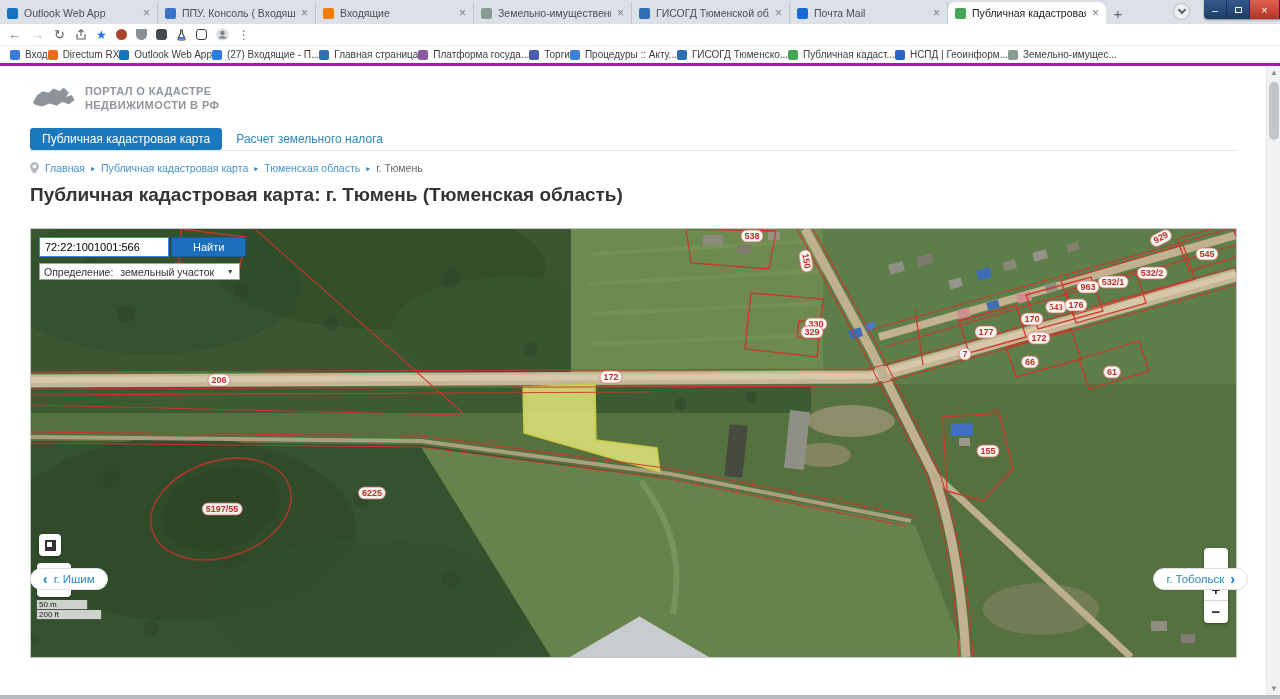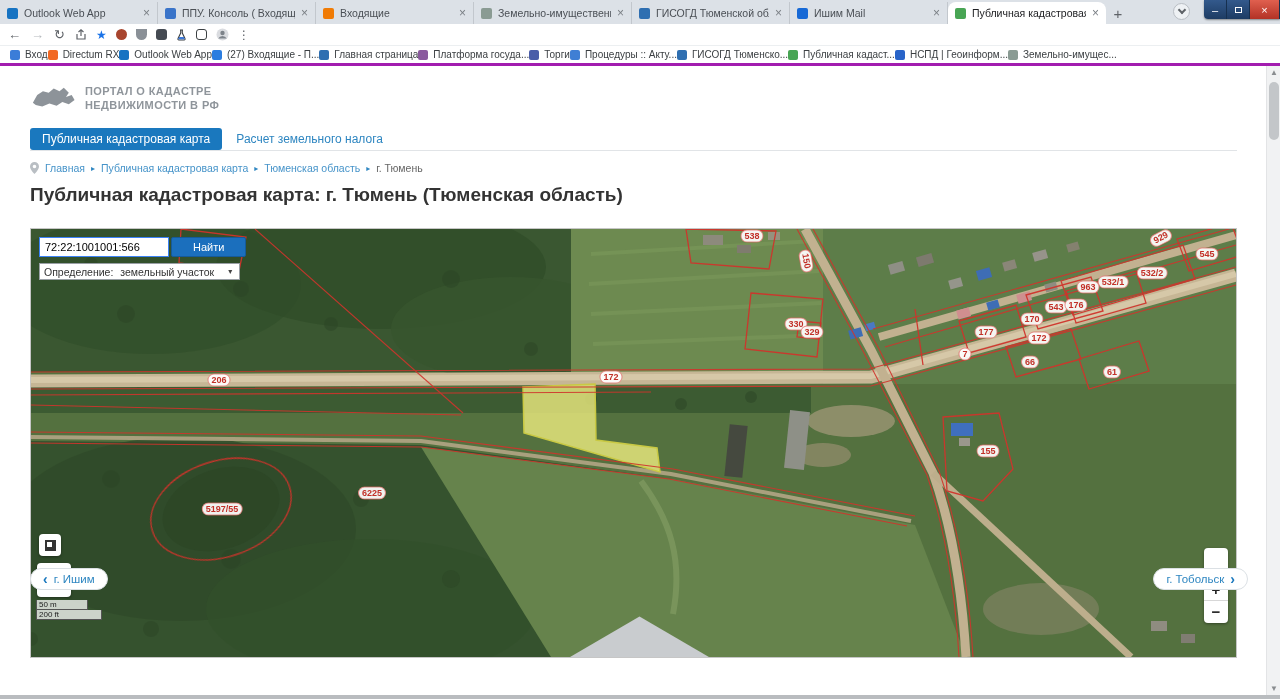--- a/index.html
+++ b/index.html
@@ -110,21 +110,21 @@
           <span class="tlabel">Земельно-имущественный ком</span>
           <span class="tclose">×</span>
         </div>
         <div class="tab">
           <span class="fav" style="background: rgb(47, 111, 177);"></span>
           <span class="tlabel">ГИСОГД Тюменской области</span>
           <span class="tclose">×</span>
         </div>
         <div class="tab">
           <span class="fav" style="background: rgb(23, 105, 214);"></span>
-          <span class="tlabel">Ишим Mail</span>
+          <span class="tlabel">Почта Mail</span>
           <span class="tclose">×</span>
         </div>
         <div class="tab active">
           <span class="fav" style="background: rgb(72, 165, 84);"></span>
           <span class="tlabel">Публичная кадастровая карта</span>
           <span class="tclose">×</span>
         </div>
       </div>
     <div class="newtab">+</div>
     <div class="tabsearch">
@@ -361,28 +361,28 @@
           <path d="M884,80 L892,136"></path>
         </g>
       </svg>
 
       <div class="labels" id="labels">
           <div class="pl" style="left: 183px; top: 18px; transform: translate(-50%, -50%);">12</div>
           <div class="pl" style="left: 188px; top: 151px; transform: translate(-50%, -50%);">206</div>
           <div class="pl" style="left: 580px; top: 148px; transform: translate(-50%, -50%);">172</div>
           <div class="pl" style="left: 721px; top: 7px; transform: translate(-50%, -50%);">538</div>
           <div class="pl" style="left: 775px; top: 32px; transform: translate(-50%, -50%) rotate(80deg);">150</div>
-          <div class="pl" style="left: 765px; top: 95px; transform: translate(-50%, -50%);">330</div>
+          <div class="pl" style="left: 785px; top: 95px; transform: translate(-50%, -50%);">330</div>
           <div class="pl" style="left: 781px; top: 103px; transform: translate(-50%, -50%);">329</div>
           <div class="pl" style="left: 1130px; top: 9px; transform: translate(-50%, -50%) rotate(-27deg);">929</div>
           <div class="pl" style="left: 1176px; top: 25px; transform: translate(-50%, -50%);">545</div>
           <div class="pl" style="left: 1121px; top: 44px; transform: translate(-50%, -50%);">532/2</div>
           <div class="pl" style="left: 1082px; top: 53px; transform: translate(-50%, -50%);">532/1</div>
           <div class="pl" style="left: 1057px; top: 58px; transform: translate(-50%, -50%);">963</div>
-          <div class="pl" style="left: 1025px; top: 78px; transform: translate(-50%, -50%);">543</div>
+          <div class="pl" style="left: 1025px; top: 78px; transform: translate(-50%, -50%); font-family: Liberation Serif, serif;">543</div>
           <div class="pl" style="left: 1045px; top: 76px; transform: translate(-50%, -50%);">176</div>
           <div class="pl" style="left: 1001px; top: 90px; transform: translate(-50%, -50%);">170</div>
           <div class="pl" style="left: 955px; top: 103px; transform: translate(-50%, -50%);">177</div>
           <div class="pl" style="left: 1008px; top: 109px; transform: translate(-50%, -50%);">172</div>
           <div class="pl" style="left: 934px; top: 125px; transform: translate(-50%, -50%);">7</div>
           <div class="pl" style="left: 999px; top: 133px; transform: translate(-50%, -50%); text-align: center;">66</div>
           <div class="pl" style="left: 1081px; top: 143px; transform: translate(-50%, -50%);">61</div>
           <div class="pl" style="left: 957px; top: 222px; transform: translate(-50%, -50%);">155</div>
           <div class="pl" style="left: 341px; top: 264px; transform: translate(-50%, -50%);">6225</div>
           <div class="pl" style="left: 191px; top: 280px; transform: translate(-50%, -50%);">5197/55</div>

